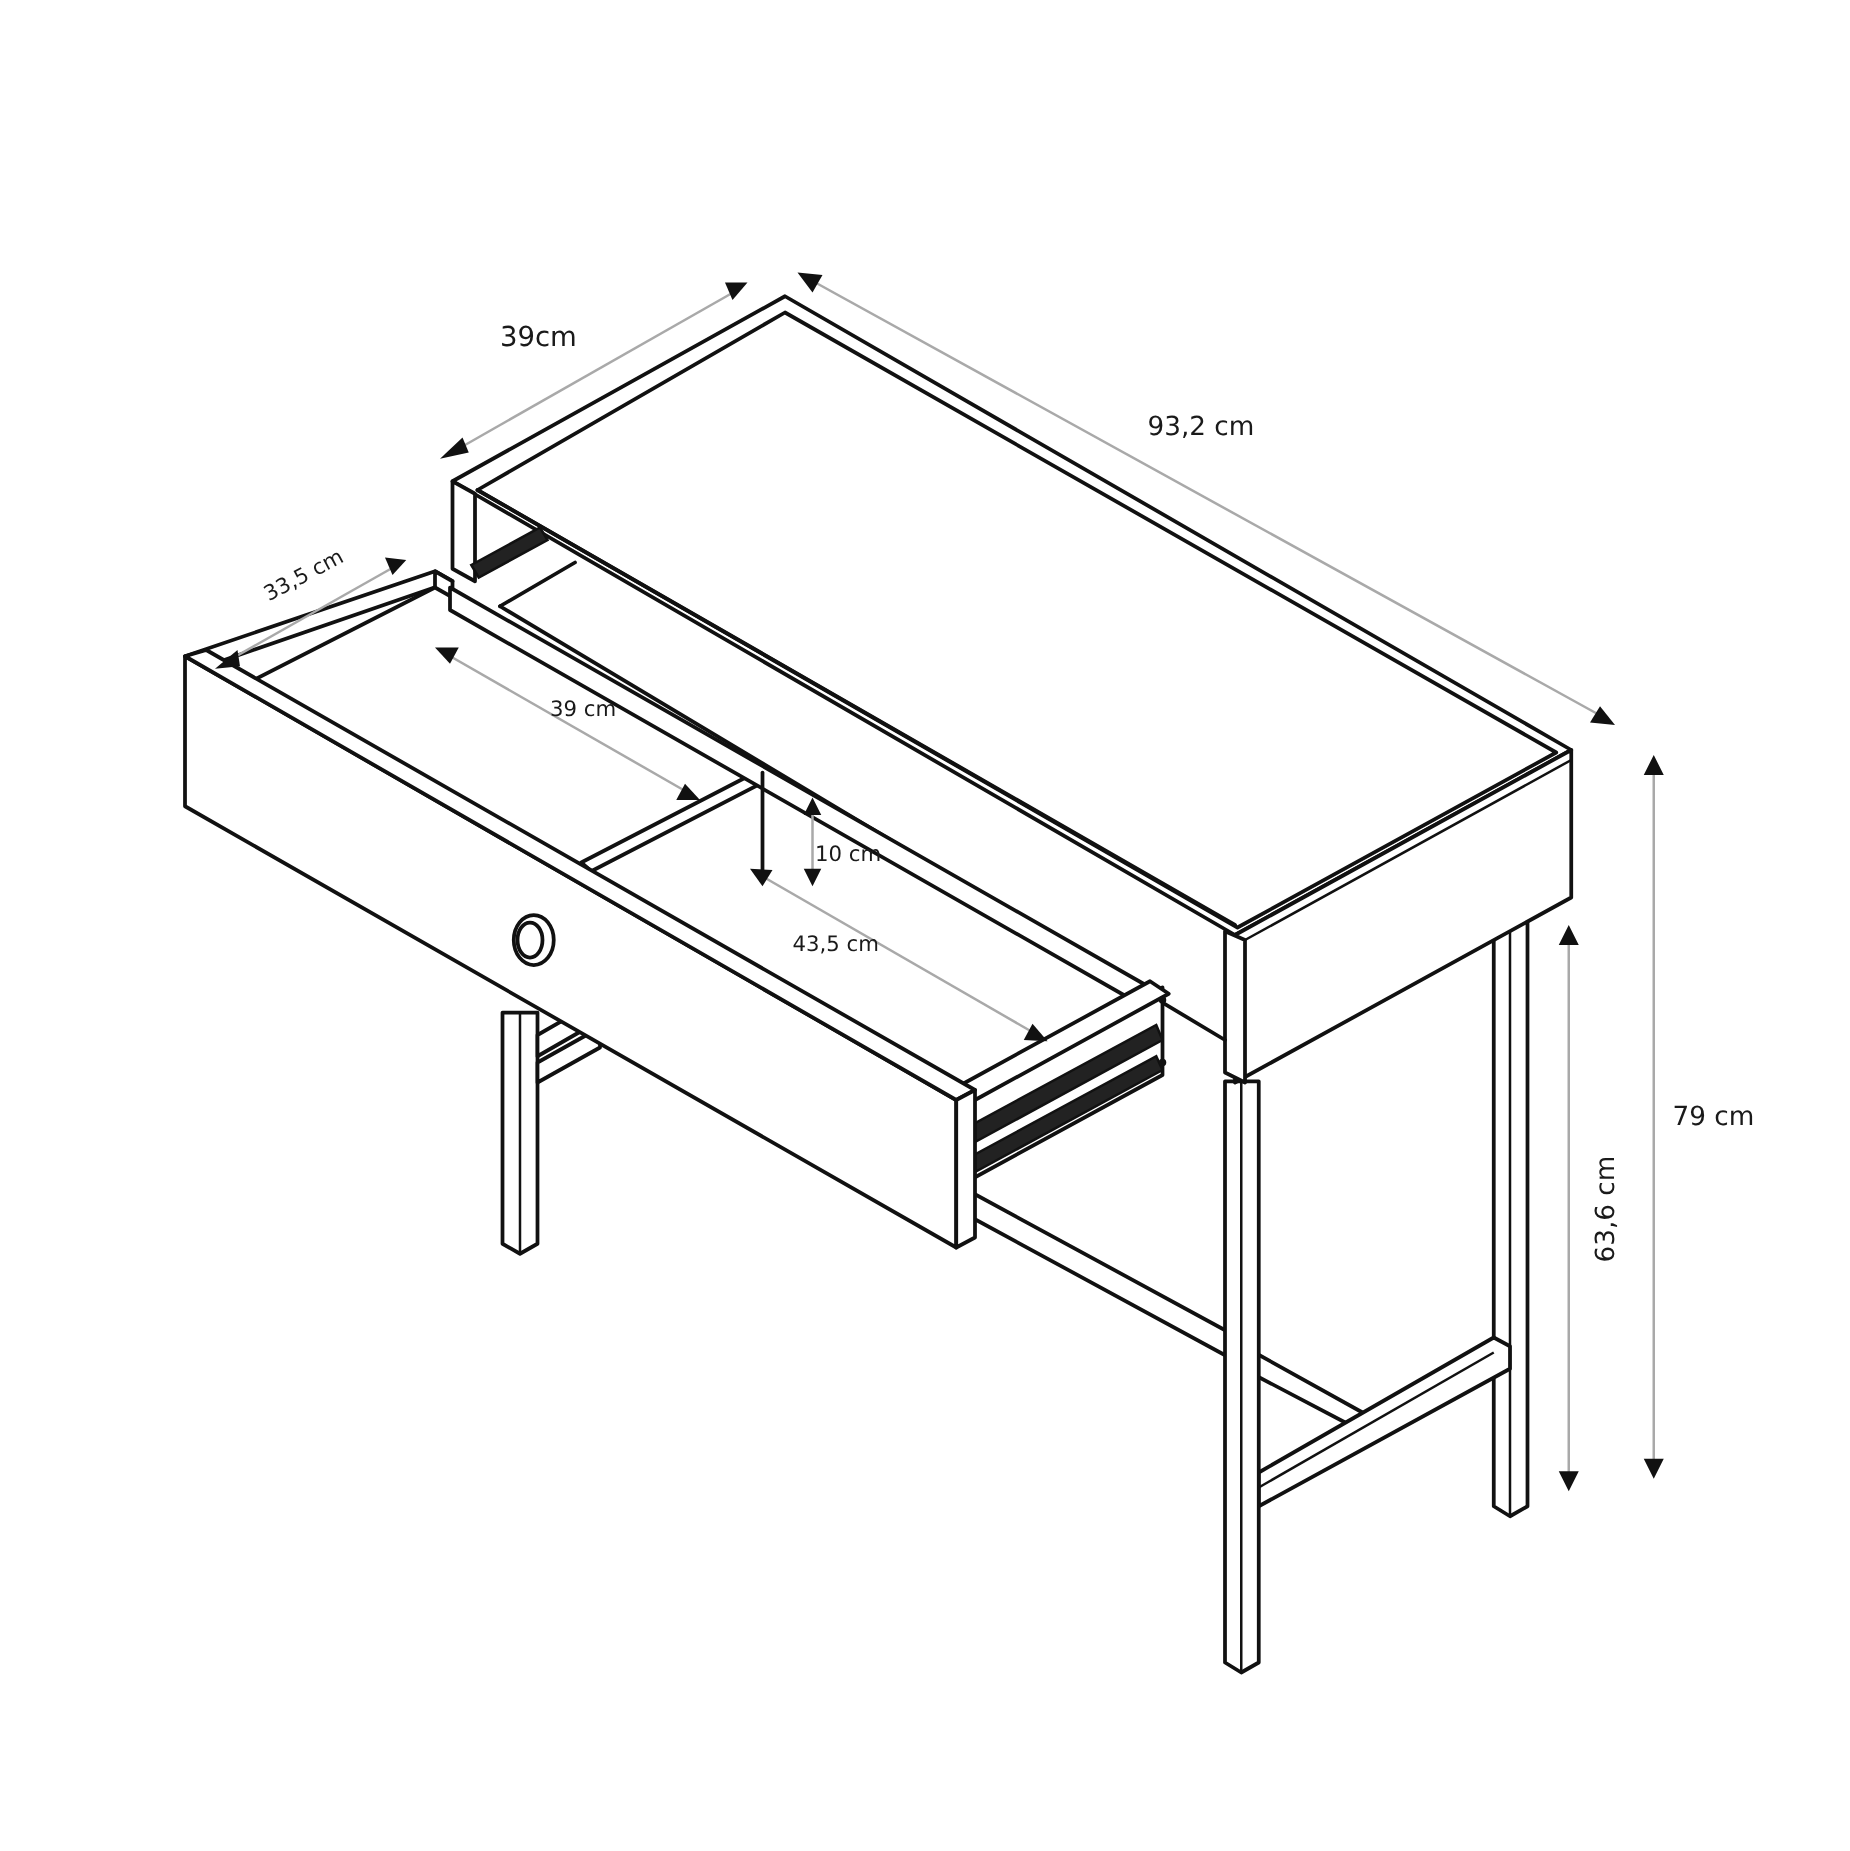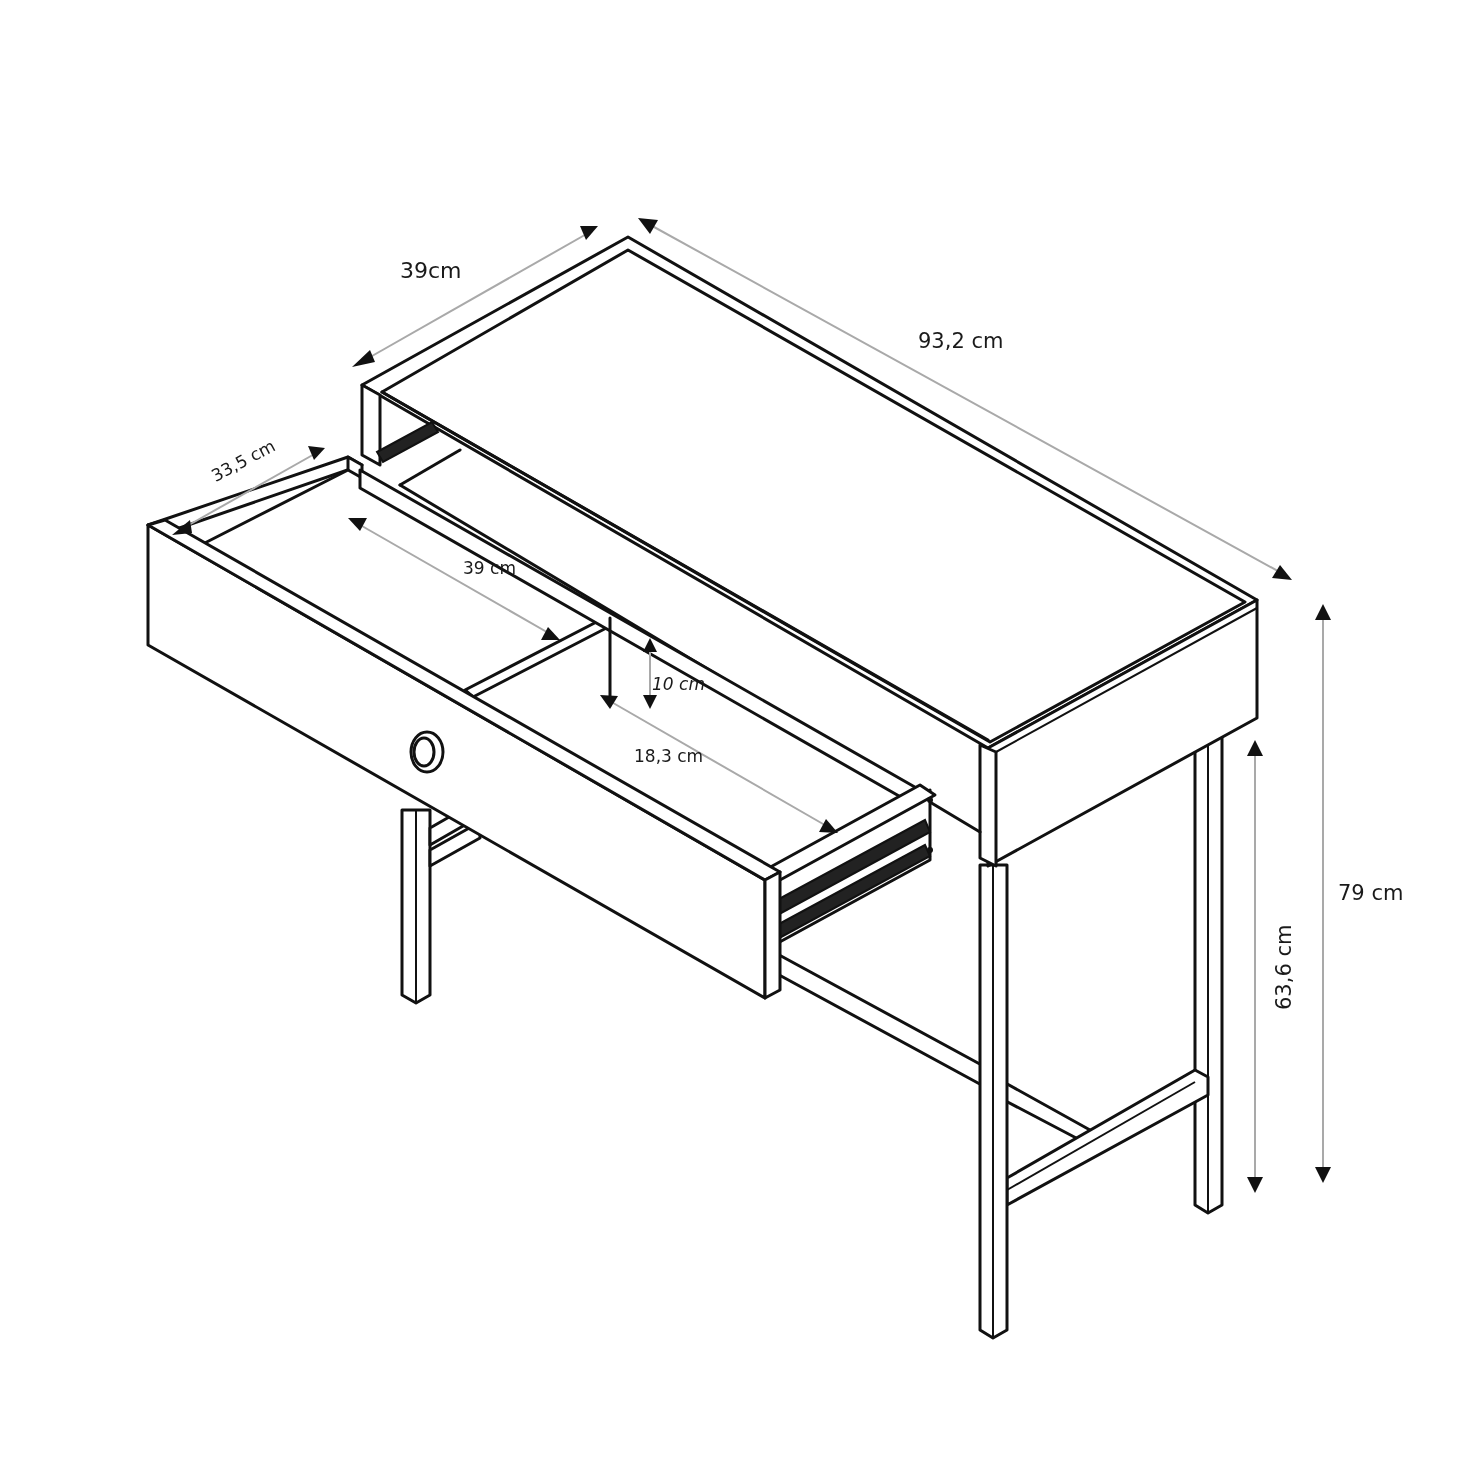--- a/index.html
+++ b/index.html
@@ -131,18 +131,18 @@
   <g>
     <line class="dim" x1="1255" y1="752" x2="1255" y2="1182"></line>
     <polygon class="arrow" points="1255,740 1247,756 1263,756"></polygon>
     <polygon class="arrow" points="1255,1193 1247,1177 1263,1177"></polygon>
   </g>
 </svg>
 
 <div class="lbl" style="left:400px; top:258px;">39cm</div>
 <div class="lbl" style="left:918px; top:329px; font-size:21px;text-align:center;">93,2 cm</div>
 <div class="lbl sm" style="left:208px; top:468px; transform:rotate(-28deg); transform-origin:left top;">33,5 cm</div>
-<div class="lbl sm" style="left:440px; top:558px;margin-left:23px;">39 cm</div>
-<div class="lbl sm" style="left:652px; top:674px;font-style:italic;">10 cm</div>
-<div class="lbl sm" style="left:634px; top:746px;">18,3 cm</div>
+<div class="lbl sm" style="left:440px; top:558px;">39 cm</div>
+<div class="lbl sm" style="left:652px; top:674px;">10 cm</div>
+<div class="lbl sm" style="left:634px; top:746px;">43,5 cm</div>
 <div class="lbl" style="left:1338px; top:838px; font-size:21px;margin-top:43px;">79 cm</div>
 <div class="lbl" style="left:1272px; top:1010px; font-size:21px; transform:rotate(-90deg); transform-origin:left top;">63,6 cm</div>
 </div>
 
 </body></html>

